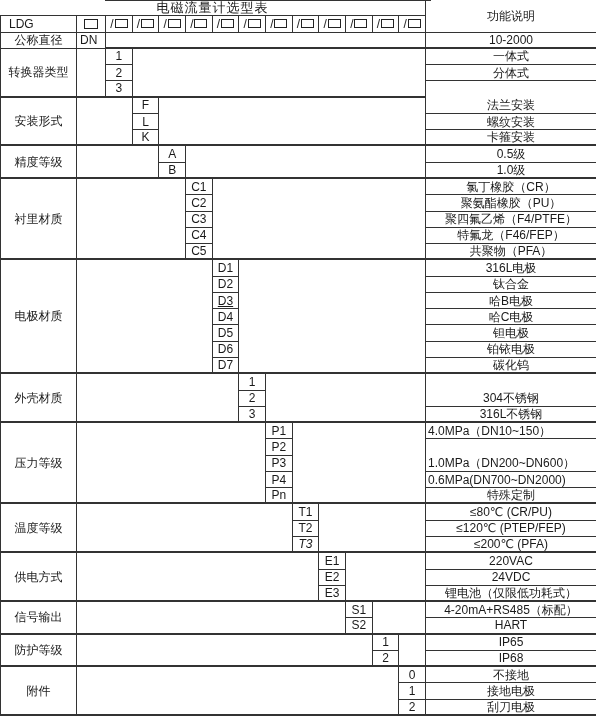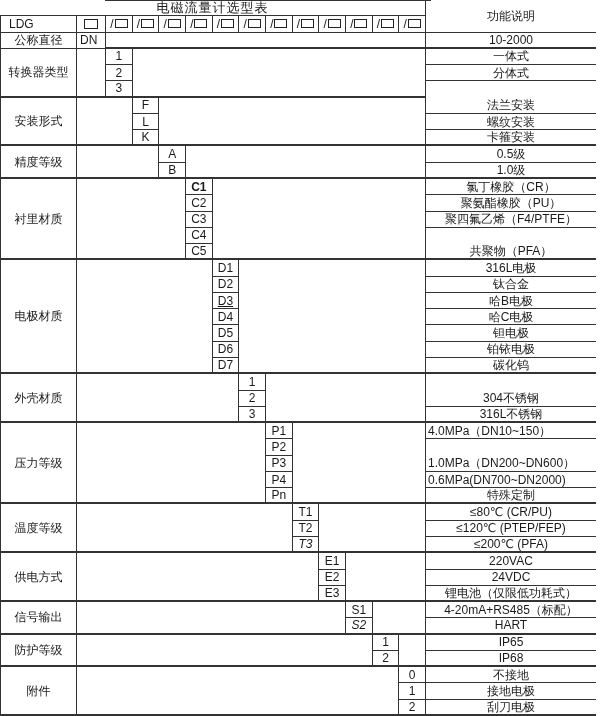--- a/index.html
+++ b/index.html
@@ -124,27 +124,28 @@
       <div class="cell secend bl" style="grid-area: 10 / 1 / span 2 / span 1;">精度等级</div>
       <div class="cell secend" style="grid-area: 10 / 2 / span 2 / span 3;"></div>
       <div class="cell secend" style="grid-area: 10 / 6 / span 2 / span 9;"></div>
       <div class="cell" style="grid-area: 10 / 5 / span 1 / span 1;">A</div>
       <div class="cell norb" style="grid-area: 10 / 15 / span 1 / span 1;">0.5级</div>
       <div class="cell secend" style="grid-area: 11 / 5 / span 1 / span 1;">B</div>
       <div class="cell  secend norb" style="grid-area: 11 / 15 / span 1 / span 1;">1.0级</div>
       <div class="cell secend bl" style="grid-area: 12 / 1 / span 5 / span 1;">衬里材质</div>
       <div class="cell secend" style="grid-area: 12 / 2 / span 5 / span 4;"></div>
       <div class="cell secend" style="grid-area: 12 / 7 / span 5 / span 8;"></div>
-      <div class="cell" style="grid-area: 12 / 6 / span 1 / span 1; font-weight: bold;">C1</div>
+      <div class="cell" style="grid-area: 12 / 6 / span 1 / span 1;">C1</div>
       <div class="cell norb" style="grid-area: 12 / 15 / span 1 / span 1;">氯丁橡胶（CR）</div>
       <div class="cell" style="grid-area: 13 / 6 / span 1 / span 1;">C2</div>
       <div class="cell norb" style="grid-area: 13 / 15 / span 1 / span 1;">聚氨酯橡胶（PU）</div>
       <div class="cell" style="grid-area: 14 / 6 / span 1 / span 1;">C3</div>
       <div class="cell norb" style="grid-area: 14 / 15 / span 1 / span 1;">聚四氟乙烯（F4/PTFE）</div>
       <div class="cell" style="grid-area: 15 / 6 / span 1 / span 1;">C4</div>
+      <div class="cell norb" style="grid-area: 15 / 15 / span 1 / span 1;">特氟龙（F46/FEP）</div>
       <div class="cell secend" style="grid-area: 16 / 6 / span 1 / span 1;">C5</div>
       <div class="cell  secend norb" style="grid-area: 16 / 15 / span 1 / span 1;">共聚物（PFA）</div>
       <div class="cell secend bl" style="grid-area: 17 / 1 / span 7 / span 1;">电极材质</div>
       <div class="cell secend" style="grid-area: 17 / 2 / span 7 / span 5;"></div>
       <div class="cell secend" style="grid-area: 17 / 8 / span 7 / span 7;"></div>
       <div class="cell" style="grid-area: 17 / 7 / span 1 / span 1;">D1</div>
       <div class="cell norb" style="grid-area: 17 / 15 / span 1 / span 1;">316L电极</div>
       <div class="cell" style="grid-area: 18 / 7 / span 1 / span 1;">D2</div>
       <div class="cell norb" style="grid-area: 18 / 15 / span 1 / span 1;">钛合金</div>
       <div class="cell" style="grid-area: 19 / 7 / span 1 / span 1; text-decoration: underline;">D3</div>
@@ -193,21 +194,21 @@
       <div class="cell norb" style="grid-area: 35 / 15 / span 1 / span 1;">220VAC</div>
       <div class="cell" style="grid-area: 36 / 11 / span 1 / span 1;">E2</div>
       <div class="cell norb" style="grid-area: 36 / 15 / span 1 / span 1;">24VDC</div>
       <div class="cell secend" style="grid-area: 37 / 11 / span 1 / span 1;">E3</div>
       <div class="cell  secend norb" style="grid-area: 37 / 15 / span 1 / span 1;">锂电池（仅限低功耗式）</div>
       <div class="cell secend bl" style="grid-area: 38 / 1 / span 2 / span 1;">信号输出</div>
       <div class="cell secend" style="grid-area: 38 / 2 / span 2 / span 10;"></div>
       <div class="cell secend" style="grid-area: 38 / 13 / span 2 / span 2;"></div>
       <div class="cell" style="grid-area: 38 / 12 / span 1 / span 1;">S1</div>
       <div class="cell norb" style="grid-area: 38 / 15 / span 1 / span 1;">4-20mA+RS485（标配）</div>
-      <div class="cell secend" style="grid-area: 39 / 12 / span 1 / span 1; font-style: italic;">S2</div>
+      <div class="cell secend" style="grid-area: 39 / 12 / span 1 / span 1;">S2</div>
       <div class="cell  secend norb" style="grid-area: 39 / 15 / span 1 / span 1;">HART</div>
       <div class="cell secend bl" style="grid-area: 40 / 1 / span 2 / span 1;">防护等级</div>
       <div class="cell secend" style="grid-area: 40 / 2 / span 2 / span 11;"></div>
       <div class="cell secend" style="grid-area: 40 / 14 / span 2 / span 1;"></div>
       <div class="cell" style="grid-area: 40 / 13 / span 1 / span 1;">1</div>
       <div class="cell norb" style="grid-area: 40 / 15 / span 1 / span 1;">IP65</div>
       <div class="cell secend" style="grid-area: 41 / 13 / span 1 / span 1;">2</div>
       <div class="cell  secend norb" style="grid-area: 41 / 15 / span 1 / span 1;">IP68</div>
       <div class="cell secend bl" style="grid-area: 42 / 1 / span 3 / span 1;">附件</div>
       <div class="cell secend" style="grid-area: 42 / 2 / span 3 / span 12;"></div>

